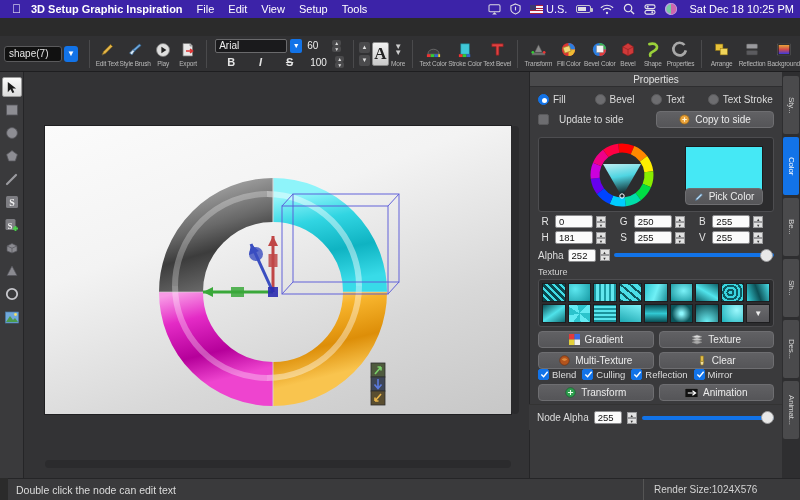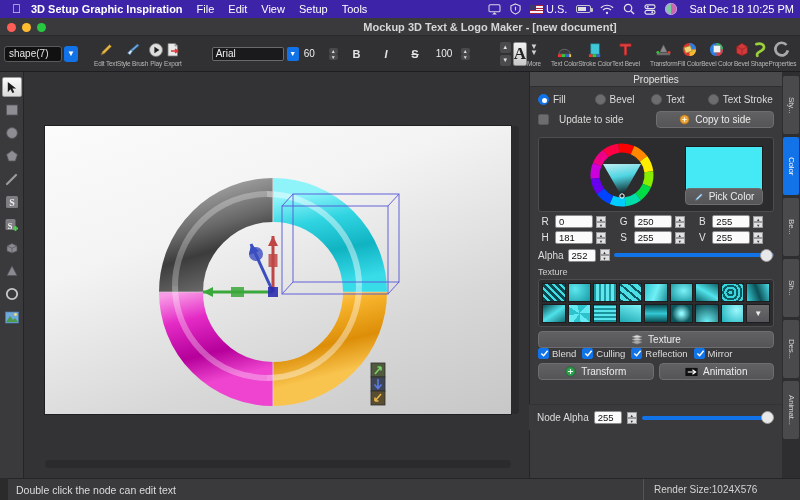--- a/index.html
+++ b/index.html
@@ -57,21 +57,21 @@
   }
   .blue-arrow{
     width:14px;height:16px;background:#1273e8;border-radius:3px;margin-left:2px;
     display:flex;align-items:center;justify-content:center;color:#fff;font-size:8px;
   }
   .tb-item{ width:36px; display:flex; flex-direction:column; align-items:center; justify-content:center; cursor:default;}
   .tb-item .ic{ height:19px; display:flex;align-items:center;justify-content:center;}
   .tb-item .lb{ font-size:6.5px; color:#b9b9b9; margin-top:1px; white-space:nowrap; letter-spacing:-.2px;}
   .tb-item.w44{ width:44px; }
 
-  .fontgroup{ display:flex; flex-direction:row; gap:3px; margin:0 20px; }
+  .fontgroup{ display:flex; flex-direction:column; gap:3px; margin:0 4px; }
   .fontrow{ display:flex; align-items:center; gap:3px;}
   .fontname{
     width:72px;height:14px;background:#1a1a1c;border:1px solid #6a6a6c;border-radius:2px;
     font-size:10px;color:#eee;padding-left:3px;display:flex;align-items:center;
   }
   .fnarrow{ width:12px;height:14px;background:#1273e8;border-radius:2px;display:flex;align-items:center;justify-content:center;color:#fff;font-size:7px;}
   .numfield{ width:24px;height:13px;color:#eee;font-size:10px;display:flex;align-items:center;justify-content:flex-start;padding-left:2px;}
   .styrow{ display:flex; align-items:center; gap:0; width:90px; justify-content:space-around;}
   .styrow span{ font-size:11px; font-weight:bold; color:#e4e4e4;}
   .stepper{ display:flex;flex-direction:column; width:9px; }
@@ -242,28 +242,20 @@
     <div class="si">
       <svg width="12" height="12" viewBox="0 0 12 12">
           <circle cx="6" cy="6" r="5.4" fill="#7ad6a0"></circle>
           <circle cx="6" cy="6" r="5.4" fill="none" stroke="#c5a4e8" stroke-width="1.4"></circle>
           <path d="M6 .6 A5.4 5.4 0 0 1 6 11.4 Z" fill="#d66ab0"></path>
         </svg>
     </div>
     <div class="clock">Sat Dec 18  10:25 PM</div>
   </div>
 
-  <div class="titlebar">
-    <div class="lights">
-      <div class="light l-red"></div>
-      <div class="light l-yellow"></div>
-      <div class="light l-green"></div>
-    </div>
-    <div class="titletext">Mockup 3D Text &amp; Logo Maker - [new document]</div>
-  </div>
 
   <div class="toolbar">
 
     <div class="shapebox">
       <div class="shape-select">shape(7)</div>
       <div class="blue-arrow">▼</div>
     </div>
 
     <div class="tb-sep"></div>
 
@@ -789,29 +781,54 @@
         <div class="tex" style="background:linear-gradient(#0a4e54,#31c8d2,#0a4e54)"></div>
         <div class="tex" style="background:radial-gradient(circle,#8df6fc 10%,#0b555b 70%)"></div>
         <div class="tex" style="background:radial-gradient(circle at 50% 100%,#6cf0f6,#0a4a50)"></div>
         <div class="tex" style="background:radial-gradient(circle at 70% 30%,#9cf8fd,#1bb0ba)"></div>
         <div class="tex more">▼</div>
       </div>
     </div>
 
     <div class="btnrow">
       <div class="btn">
+        <svg width="11" height="11" viewBox="0 0 12 12">
+            <rect x="0" y="0" width="6" height="6" fill="#e23a3a"></rect>
+            <rect x="6" y="0" width="6" height="6" fill="#3a6ae2"></rect>
+            <rect x="0" y="6" width="6" height="6" fill="#e2d03a"></rect>
+            <rect x="6" y="6" width="6" height="6" fill="#f0f0f0"></rect>
+          </svg>
+        <span>Gradient</span>
+      </div>
+      <div class="btn">
         <svg width="12" height="11" viewBox="0 0 13 12">
             <path d="M1 3 L6.5 1 L12 3 L6.5 5 Z" fill="#dcdcdc" stroke="#888" stroke-width=".6"></path>
             <path d="M1 6 L6.5 4 L12 6 L6.5 8 Z" fill="#c4c4c4" stroke="#888" stroke-width=".6"></path>
             <path d="M1 9 L6.5 7 L12 9 L6.5 11 Z" fill="#ababab" stroke="#888" stroke-width=".6"></path>
           </svg>
         <span>Texture</span>
       </div>
     </div>
 
+    <div class="btnrow">
+      <div class="btn">
+        <svg width="11" height="11" viewBox="0 0 12 12">
+            <circle cx="6" cy="6" r="5.2" fill="#b3541e" stroke="#6a2f0d" stroke-width=".7"></circle>
+            <path d="M3 5 q3 -3 6 0 q-3 3 -6 0" fill="#e08a3c"></path>
+          </svg>
+        <span>Multi-Texture</span>
+      </div>
+      <div class="btn">
+        <svg width="10" height="11" viewBox="0 0 11 12">
+            <path d="M4 1 L7 1 L7 7 L4 7 Z" fill="#e8c24a" stroke="#9a7a12" stroke-width=".6"></path>
+            <path d="M3.4 7 L7.6 7 L6.6 11 L4.4 11 Z" fill="#f2e0a0" stroke="#9a7a12" stroke-width=".6"></path>
+          </svg>
+        <span>Clear</span>
+      </div>
+    </div>
 
     <div class="chkrow">
       <div class="chkitem">
         <span class="cbox on">
           <svg width="9" height="9" viewBox="0 0 10 10" style="position:absolute;left:1px;top:0">
               <path d="M1.5 5 L4 7.5 L8.5 2" fill="none" stroke="#fff" stroke-width="1.6"></path>
             </svg>
         </span>
         <span>Blend</span>
       </div>

